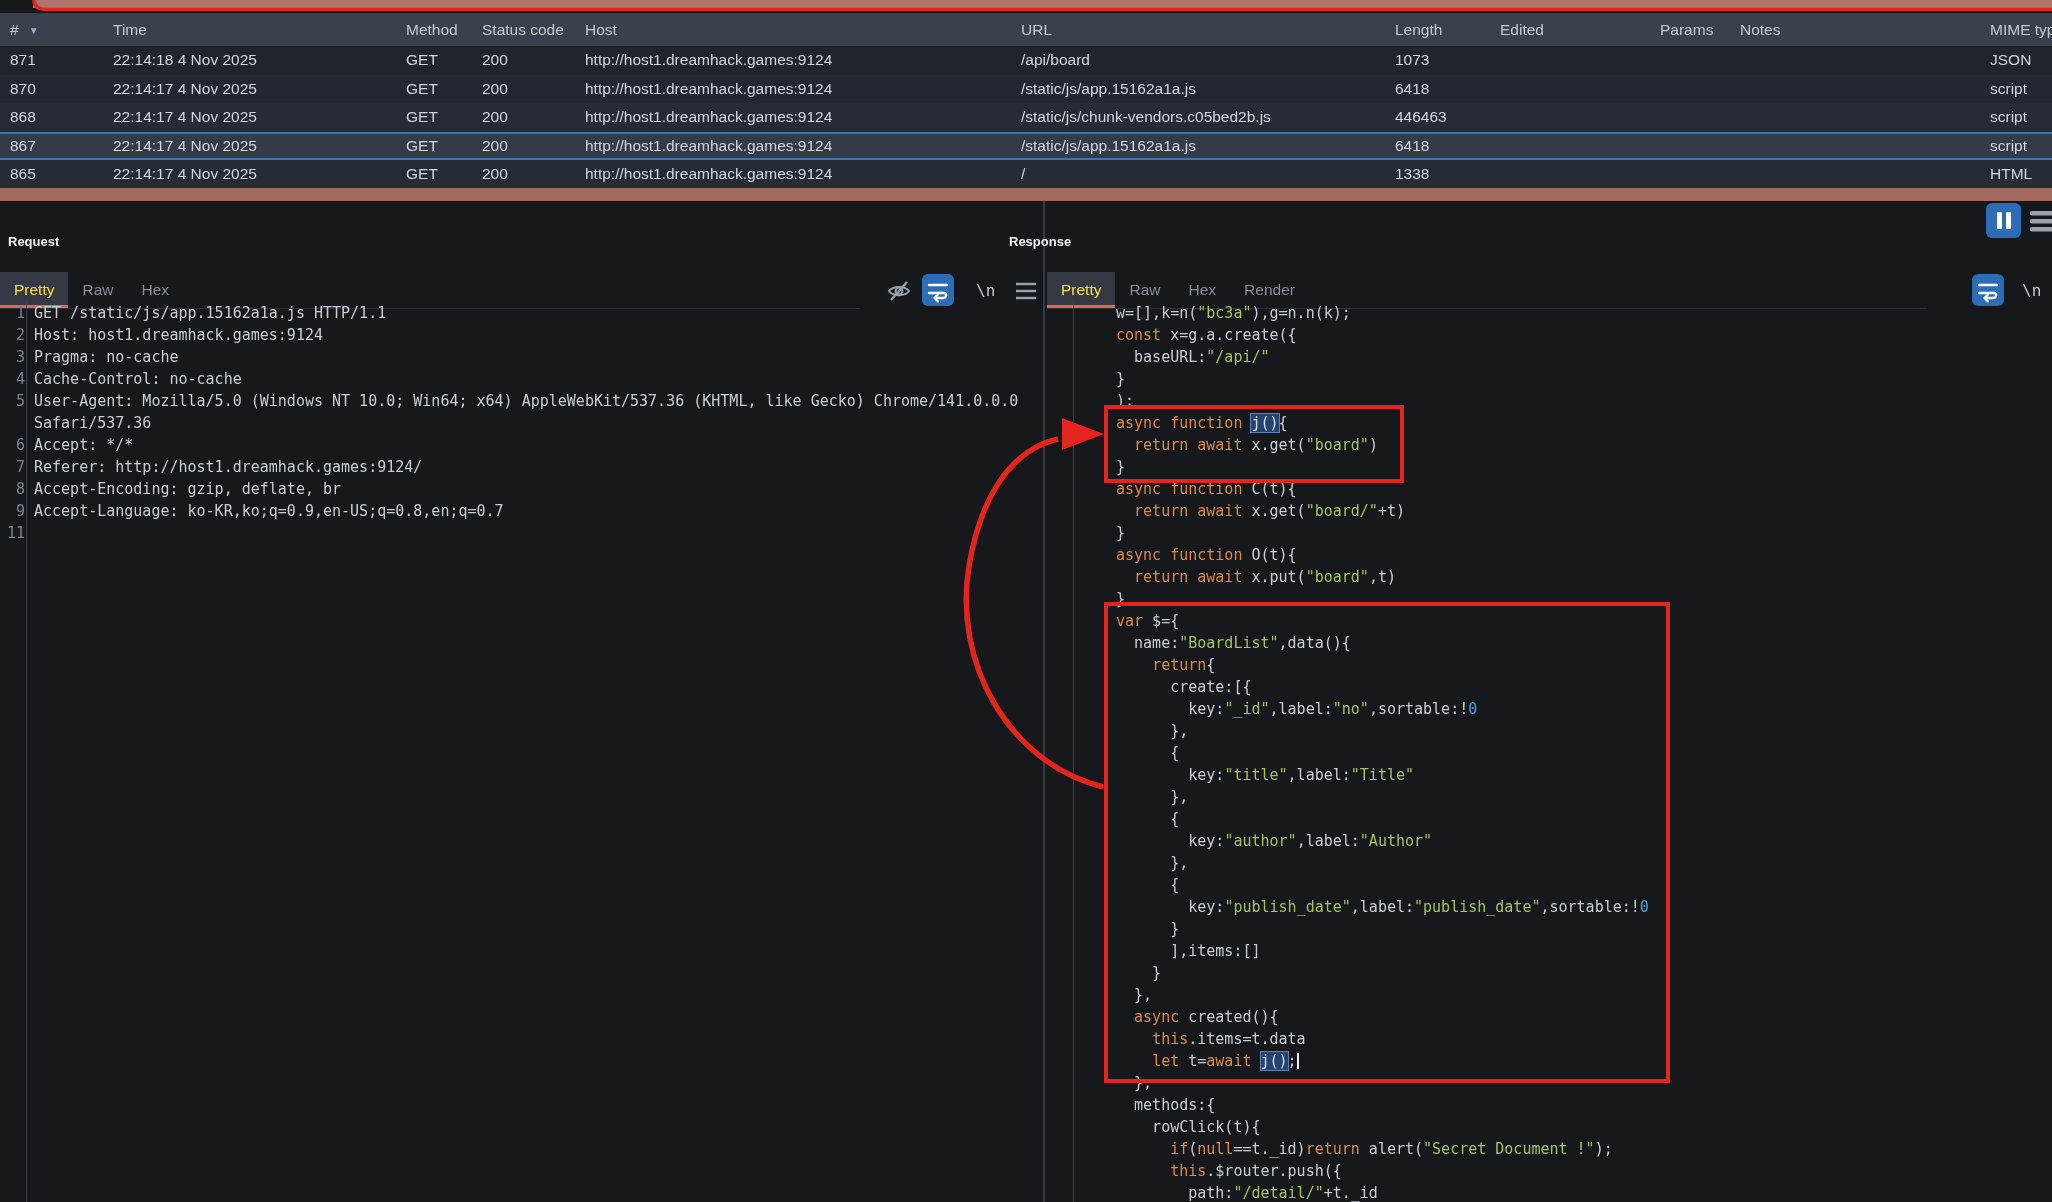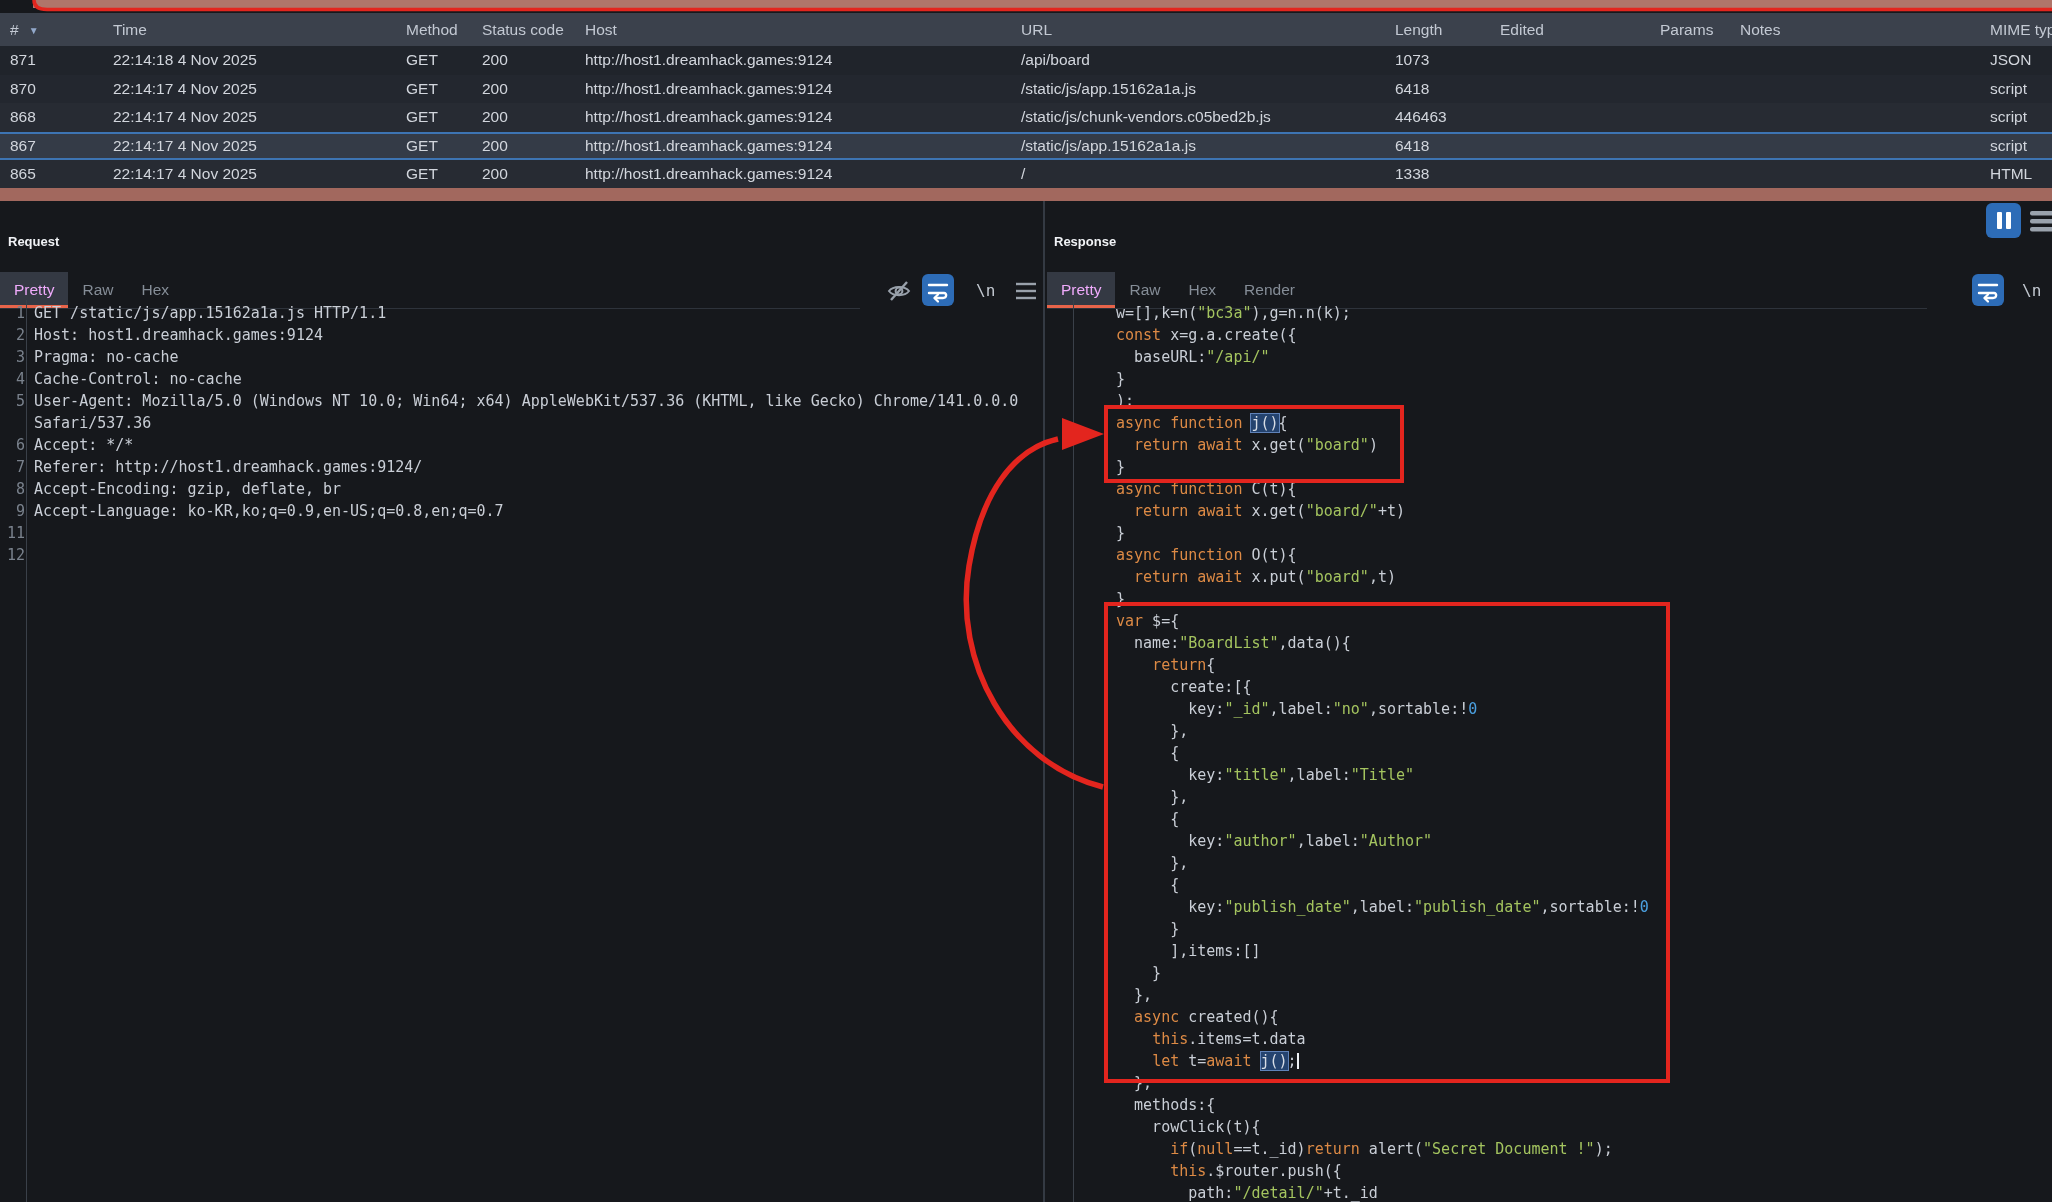--- a/index.html
+++ b/index.html
@@ -17,21 +17,21 @@
   .t-row.selected{background:#343b47;border-top:2px solid #3d74b3;border-bottom:2px solid #3d74b3;box-sizing:border-box;}
   .cell{position:absolute;top:0;height:28.5px;line-height:27px;font-size:15.5px;color:#d2d6dd;white-space:nowrap;}
   .t-row.selected .cell{line-height:24px;}
   
   .band-mid{position:absolute;left:0;top:188px;width:2052px;height:13px;background:#a2685e;}
   
   .panel-divider{position:absolute;left:1043px;top:201px;width:2px;height:1001px;background:#343a43;}
   .panel-title{position:absolute;top:234px;font-size:13px;font-weight:bold;color:#f1f3f6;}
   .tabbar{position:absolute;top:272px;height:36px;border-bottom:1px solid #2e333b;}
   .tab{display:inline-block;padding:0 14px;height:36px;line-height:36px;font-size:15.5px;color:#858d97;box-sizing:border-box;}
-  .tab.active{background:#343943;color:#f0abfc;border-bottom:3px solid #e8644a;}
+  .tab.active{background:#343943;color:#fde047;border-bottom:3px solid #e8644a;}
   
   .gutter-line{position:absolute;width:1px;background:#3a4049;}
   
   .code{position:absolute;font-family:"DejaVu Sans Mono",monospace;font-size:15px;line-height:22px;}
   .code-line{height:22px;white-space:pre;font-family:"DejaVu Sans Mono",monospace;font-size:15px;line-height:22px;}
   .lineno{display:inline-block;min-width:21px;text-align:right;padding-right:9px;color:#7a828d;}
   .c-d{color:#c9ced6}.c-k{color:#dd8a45}.c-s{color:#a4c45f}.c-n{color:#4ba0e0}
   .c-sel{background:#24436f;outline:1px solid #5f82b8;color:#d7dde5;}
   .caret{display:inline-block;width:2px;height:16px;background:#eef1f5;vertical-align:-3px;}
   
@@ -142,24 +142,23 @@
       <div class="code-line"><span class="lineno">2</span><span class="c-d">Host: host1.dreamhack.games:9124</span></div>
       <div class="code-line"><span class="lineno">3</span><span class="c-d">Pragma: no-cache</span></div>
       <div class="code-line"><span class="lineno">4</span><span class="c-d">Cache-Control: no-cache</span></div>
       <div class="code-line"><span class="lineno">5</span><span class="c-d">User-Agent: Mozilla/5.0 (Windows NT 10.0; Win64; x64) AppleWebKit/537.36 (KHTML, like Gecko) Chrome/141.0.0.0</span></div>
       <div class="code-line"><span class="lineno"></span><span class="c-d">Safari/537.36</span></div>
       <div class="code-line"><span class="lineno">6</span><span class="c-d">Accept: */*</span></div>
       <div class="code-line"><span class="lineno">7</span><span class="c-d">Referer: http://host1.dreamhack.games:9124/</span></div>
       <div class="code-line"><span class="lineno">8</span><span class="c-d">Accept-Encoding: gzip, deflate, br</span></div>
       <div class="code-line"><span class="lineno">9</span><span class="c-d">Accept-Language: ko-KR,ko;q=0.9,en-US;q=0.8,en;q=0.7</span></div>
       <div class="code-line"><span class="lineno">11</span><span class="c-d"></span></div>
-      <div class="code-line"><span class="lineno">12</span><span class="c-d"></span></div>
-    </div>
-
-  <div class="panel-title" style="left:1054px;">Response</div>
+    </div>
+
+  <div class="panel-title" style="left:1009px;">Response</div>
   <div class="tabbar" style="left:1047px;width:880px;" id="resp-tabs"><span class="tab active">Pretty</span><span class="tab">Raw</span><span class="tab">Hex</span><span class="tab">Render</span></div>
 
   <svg class="icon-btn blue-btn" style="left:1986px;top:203px;" width="35" height="35" viewBox="0 0 35 35">
     <rect x="11" y="9" width="5" height="17" rx="1" fill="#fff"></rect>
     <rect x="20" y="9" width="5" height="17" rx="1" fill="#fff"></rect>
   </svg>
   <svg class="icon-btn" style="left:2030px;top:208px;" width="28" height="26" viewBox="0 0 28 26">
     <rect x="0" y="3" width="26" height="4.5" rx="2" fill="#9aa2ac"></rect>
     <rect x="0" y="11" width="26" height="4.5" rx="2" fill="#9aa2ac"></rect>
     <rect x="0" y="19" width="26" height="4.5" rx="2" fill="#9aa2ac"></rect>

